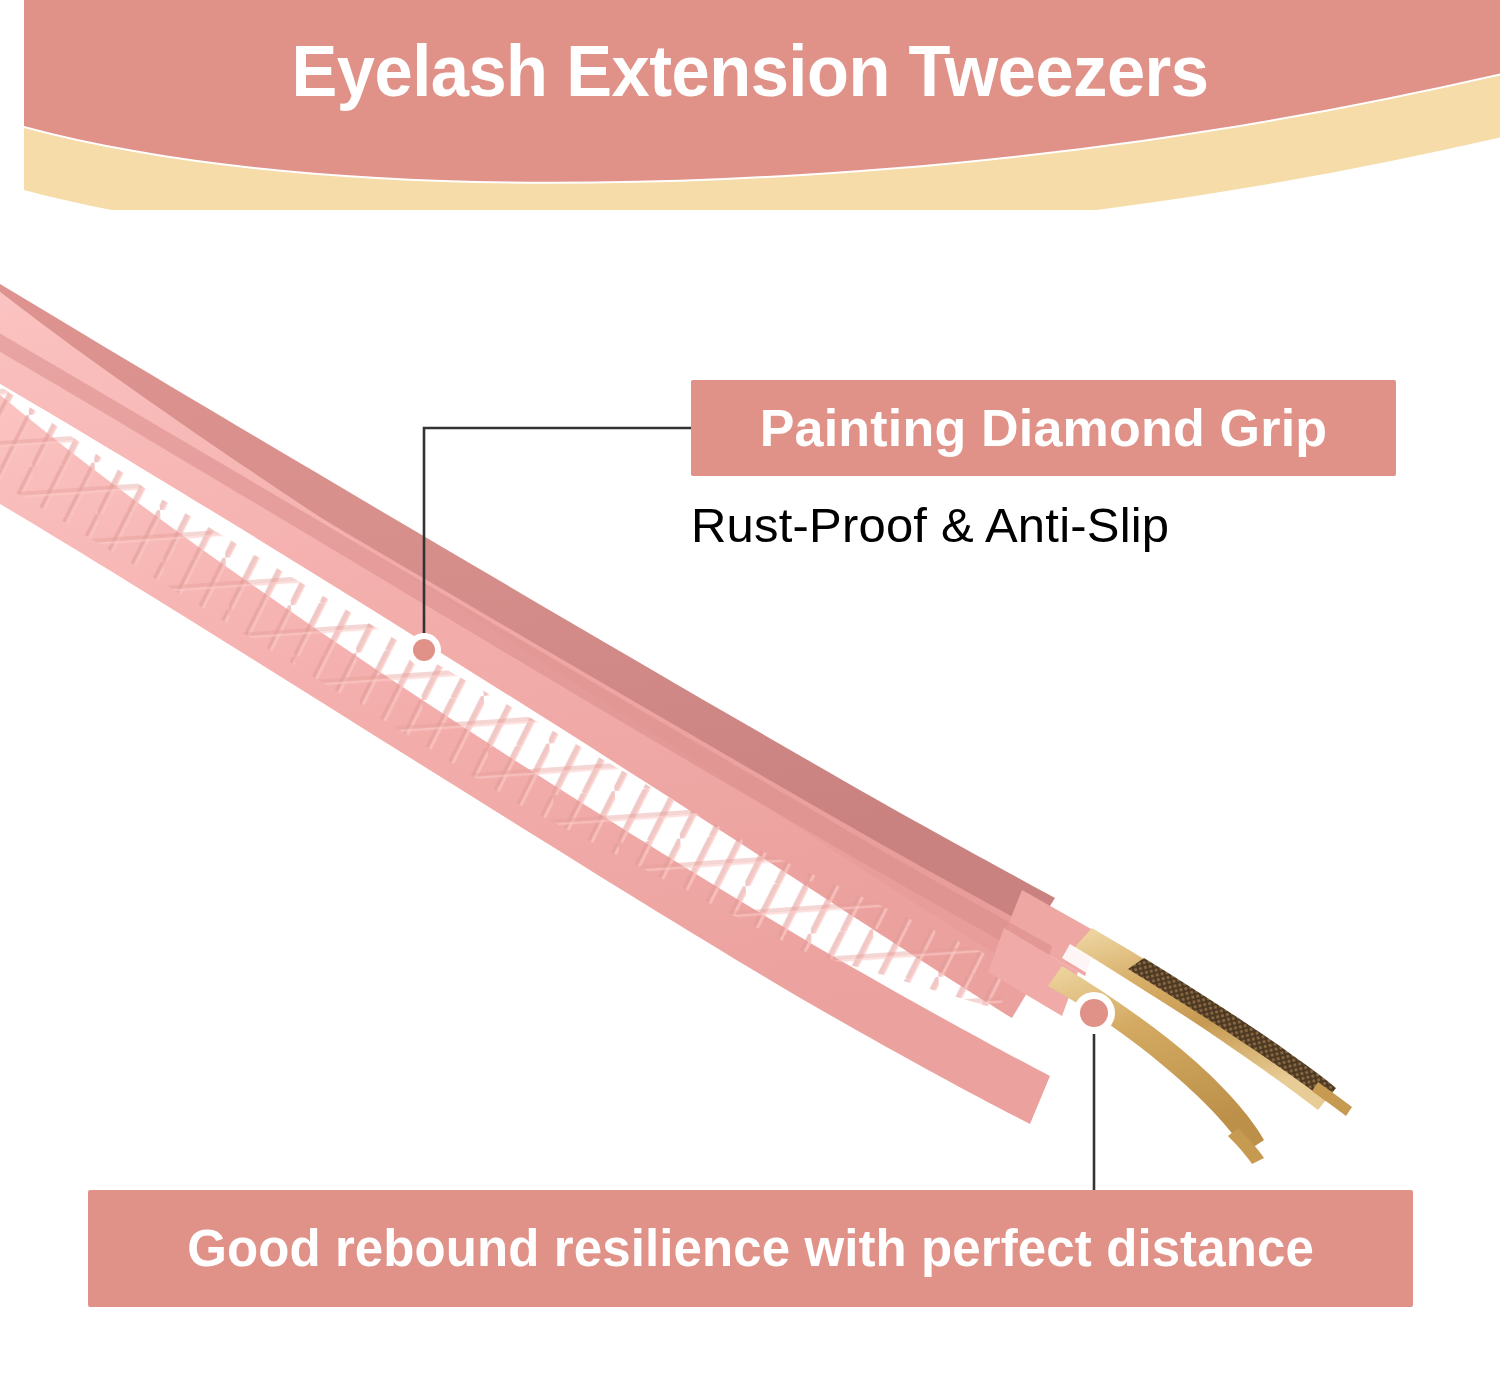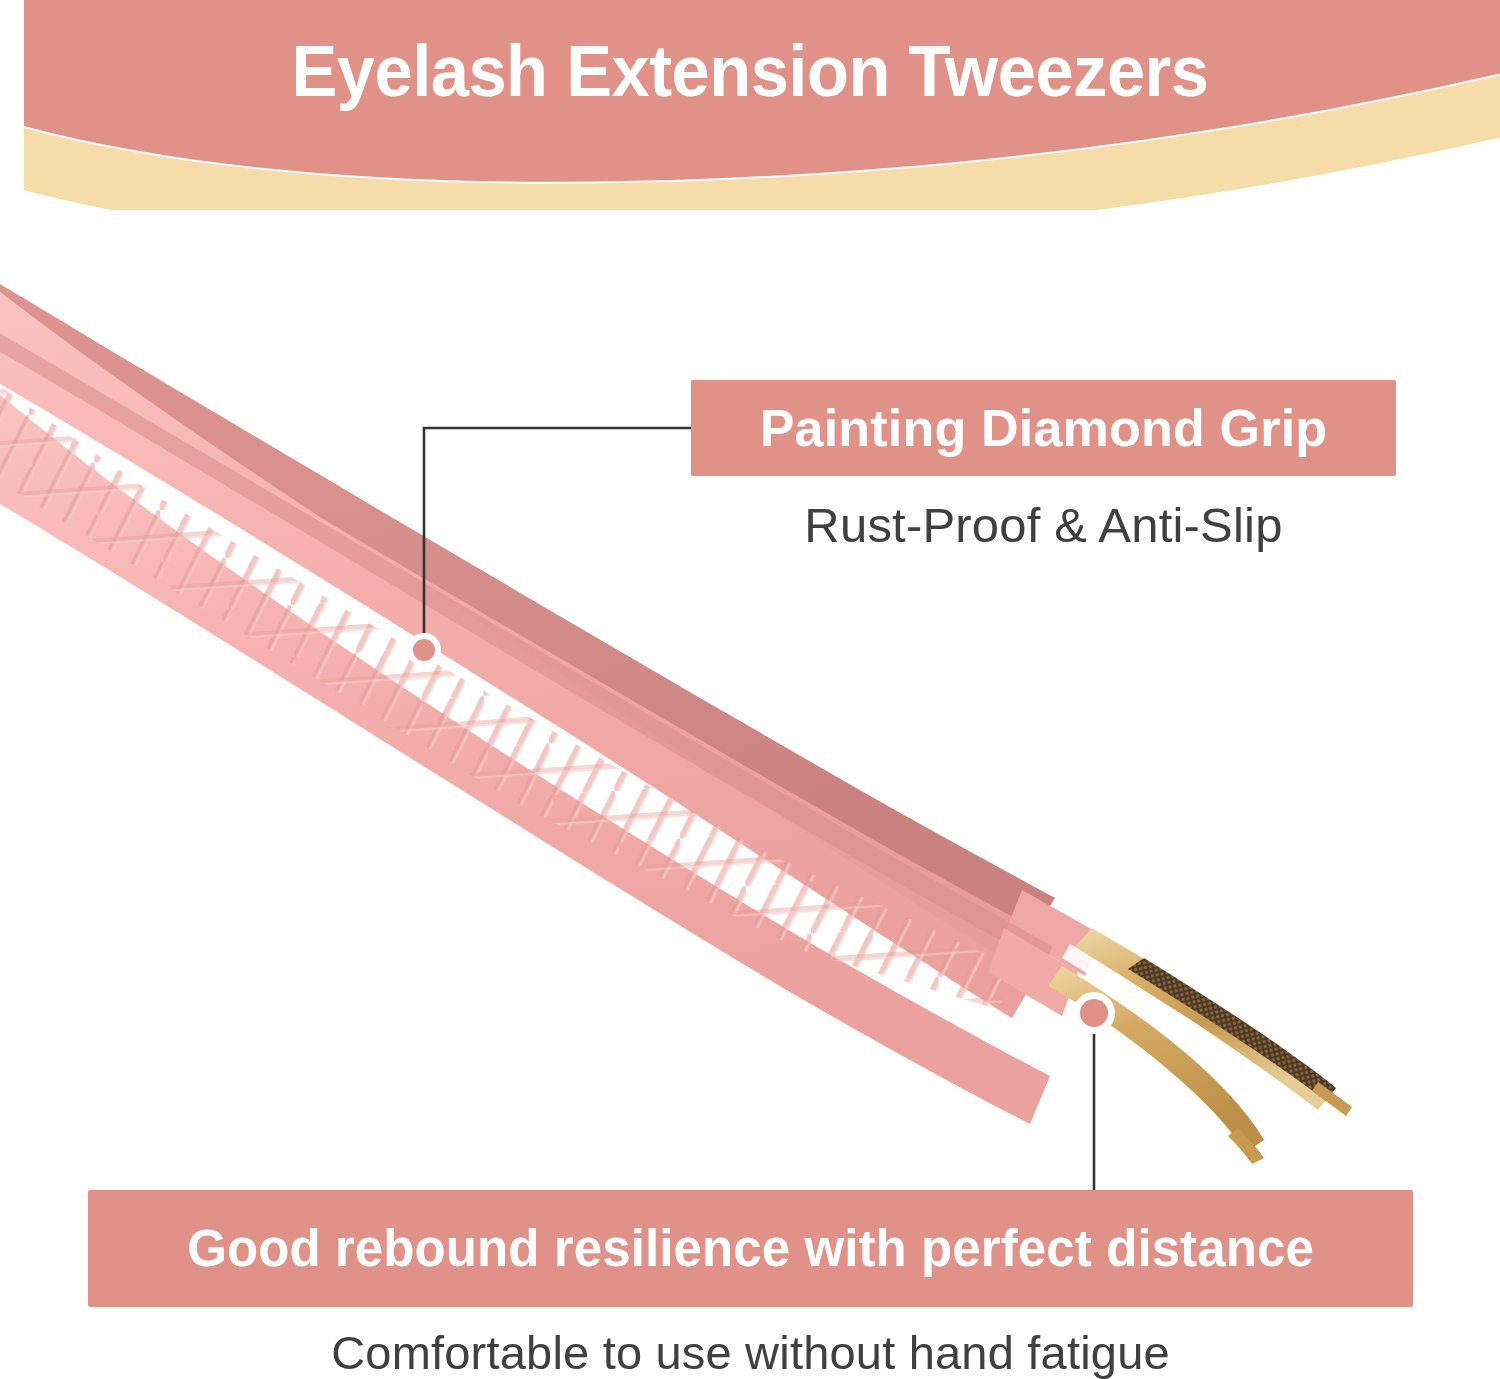--- a/index.html
+++ b/index.html
@@ -59,25 +59,24 @@
     display:flex;
     align-items:center;
     justify-content:center;
     color:#ffffff;
     font-family:"Liberation Sans Narrow","Liberation Sans",sans-serif;
     font-weight:700;
     white-space:nowrap;
   }
 
   .sub-caption {
-    color:#404040;
+    color:#000000;
     font-family:"Liberation Sans Narrow","Liberation Sans",sans-serif;
     font-weight:300;
     white-space:nowrap;
-    text-align:center;
   }
 
   
   #callout-grip { left:691px; top:380px; }
   #callout-grip .badge {
     width:705px; height:96px;
     font-size:52px;
     letter-spacing:0.2px;
   }
   #callout-grip .sub-caption {
@@ -262,16 +261,15 @@
     </svg>
   </div>
 
   <div class="callout" id="callout-grip">
     <div class="badge">Painting Diamond Grip</div>
     <div class="sub-caption">Rust-Proof &amp; Anti-Slip</div>
   </div>
 
   <div class="callout" id="callout-rebound">
     <div class="badge">Good rebound resilience with perfect distance</div>
-    <div class="sub-caption">Comfortable to use without hand fatigue</div>
   </div>
 
 </div>
 
 </body></html>

